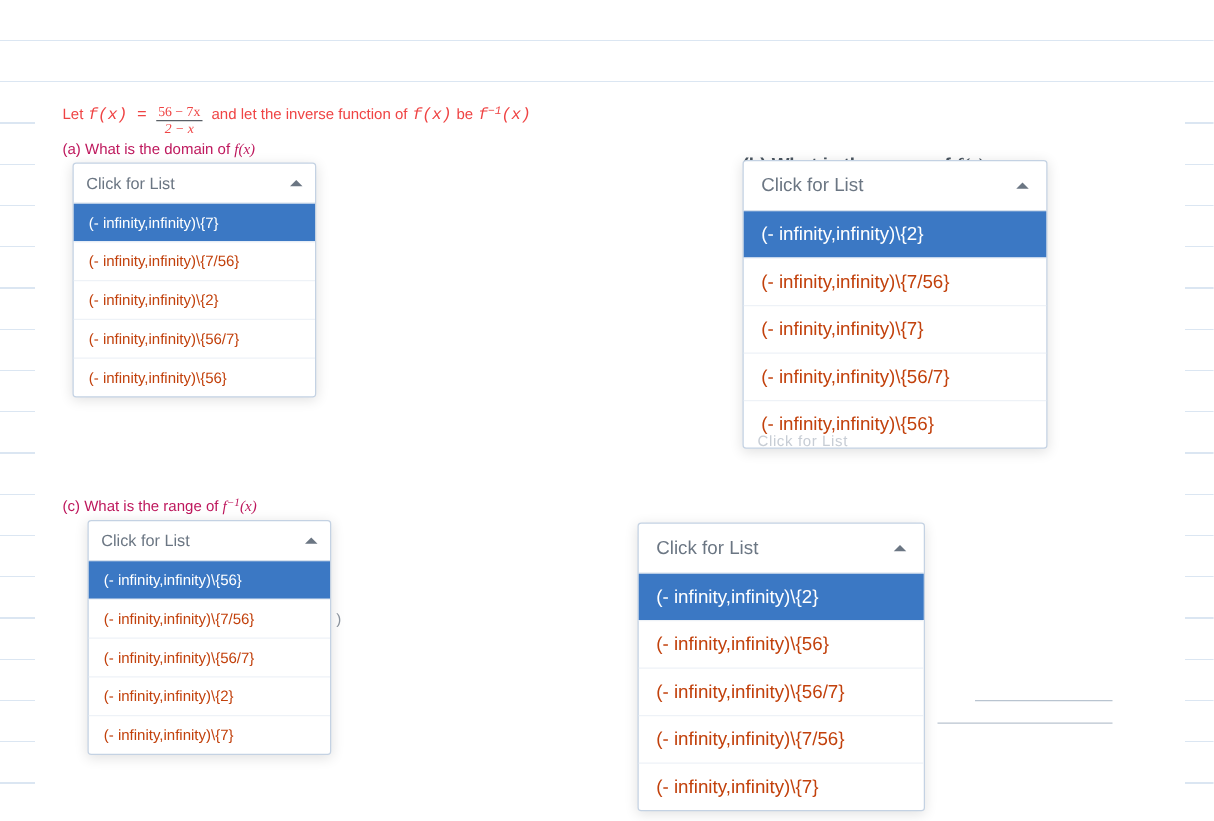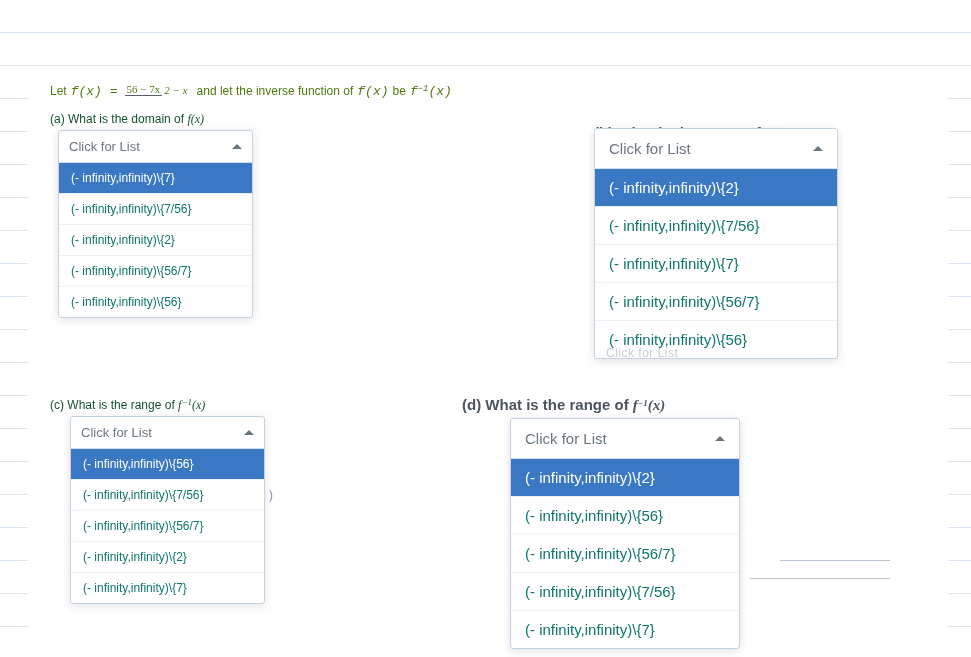--- a/index.html
+++ b/index.html
@@ -48,47 +48,47 @@
     width: 920px;
     height: 260px;
   }
 
   
   .intro {
     position: absolute;
     top: 84px;
     left: 50px;
     font-size: 12px;
-    color: #4d7c0f;
+    color: #ef4444;
     display: flex;
     align-items: baseline;
     gap: 4px;
   }
   .intro .fx { font-style: italic; font-family: Liberation Mono, monospace; font-size: 13px; }
   .frac {
     display: inline-flex;
-    flex-direction: row;
+    flex-direction: column;
     align-items: center;
     font-family: 'Times New Roman', serif;
     font-size: 11px;
     line-height: 12px;
     vertical-align: middle;
     position: relative;
     top: -2px;
     margin: 0 3px;
   }
   .frac .num { border-bottom: 1px solid #5a5f66; padding: 0 2px; }
   .frac .den { padding: 0 2px; font-style: italic; }
   .sup { font-size: 9px; position: relative; top: -4px; }
 
   
   .qlabel {
     position: absolute;
     font-size: 12px;
-    color: #14532d;
+    color: #be185d;
   }
   .qlabel.big {
     font-size: 15px;
     font-weight: 600;
     color: #4a5560;
   }
   .qlabel .fx { font-style: italic; font-family: 'Times New Roman', serif; }
   .qa { top: 112px; left: 50px; }
   .qb { top: 124px; left: 594px; }
   .qc { top: 398px; left: 50px; }
@@ -119,21 +119,21 @@
   .caret {
     width: 0; height: 0;
     border-left: 5px solid transparent;
     border-right: 5px solid transparent;
     border-bottom: 5px solid #6b7683;
   }
   .options { }
   .option {
     padding: 8px 12px;
     font-size: 12px;
-    color: #0f766e;
+    color: #c2410c;
     border-top: 1px solid #eef2f7;
     cursor: pointer;
     white-space: nowrap;
   }
   .dropdown.big .option {
     font-size: 15px;
     padding: 10px 14px;
   }
   .option:first-child { border-top: none; }
   .option.selected {
@@ -246,23 +246,20 @@
     <div class="options">
       <div class="option selected">(- infinity,infinity)\{56}</div>
       <div class="option">(- infinity,infinity)\{7/56}</div>
       <div class="option">(- infinity,infinity)\{56/7}</div>
       <div class="option">(- infinity,infinity)\{2}</div>
       <div class="option">(- infinity,infinity)\{7}</div>
     </div>
   </div>
   <div class="stray">)</div>
 
-  <div class="qlabel big qd">
-    <span>(d) What is the range of </span><span class="fx" style="font-weight:bold;"><span>f</span><span class="sup">−1</span><span>(x)</span></span>
-  </div>
   <div class="dropdown big dd-d">
     <div class="header">
       <span>Click for List</span>
       <span class="caret"></span>
     </div>
     <div class="options">
       <div class="option selected">(- infinity,infinity)\{2}</div>
       <div class="option">(- infinity,infinity)\{56}</div>
       <div class="option">(- infinity,infinity)\{56/7}</div>
       <div class="option">(- infinity,infinity)\{7/56}</div>

